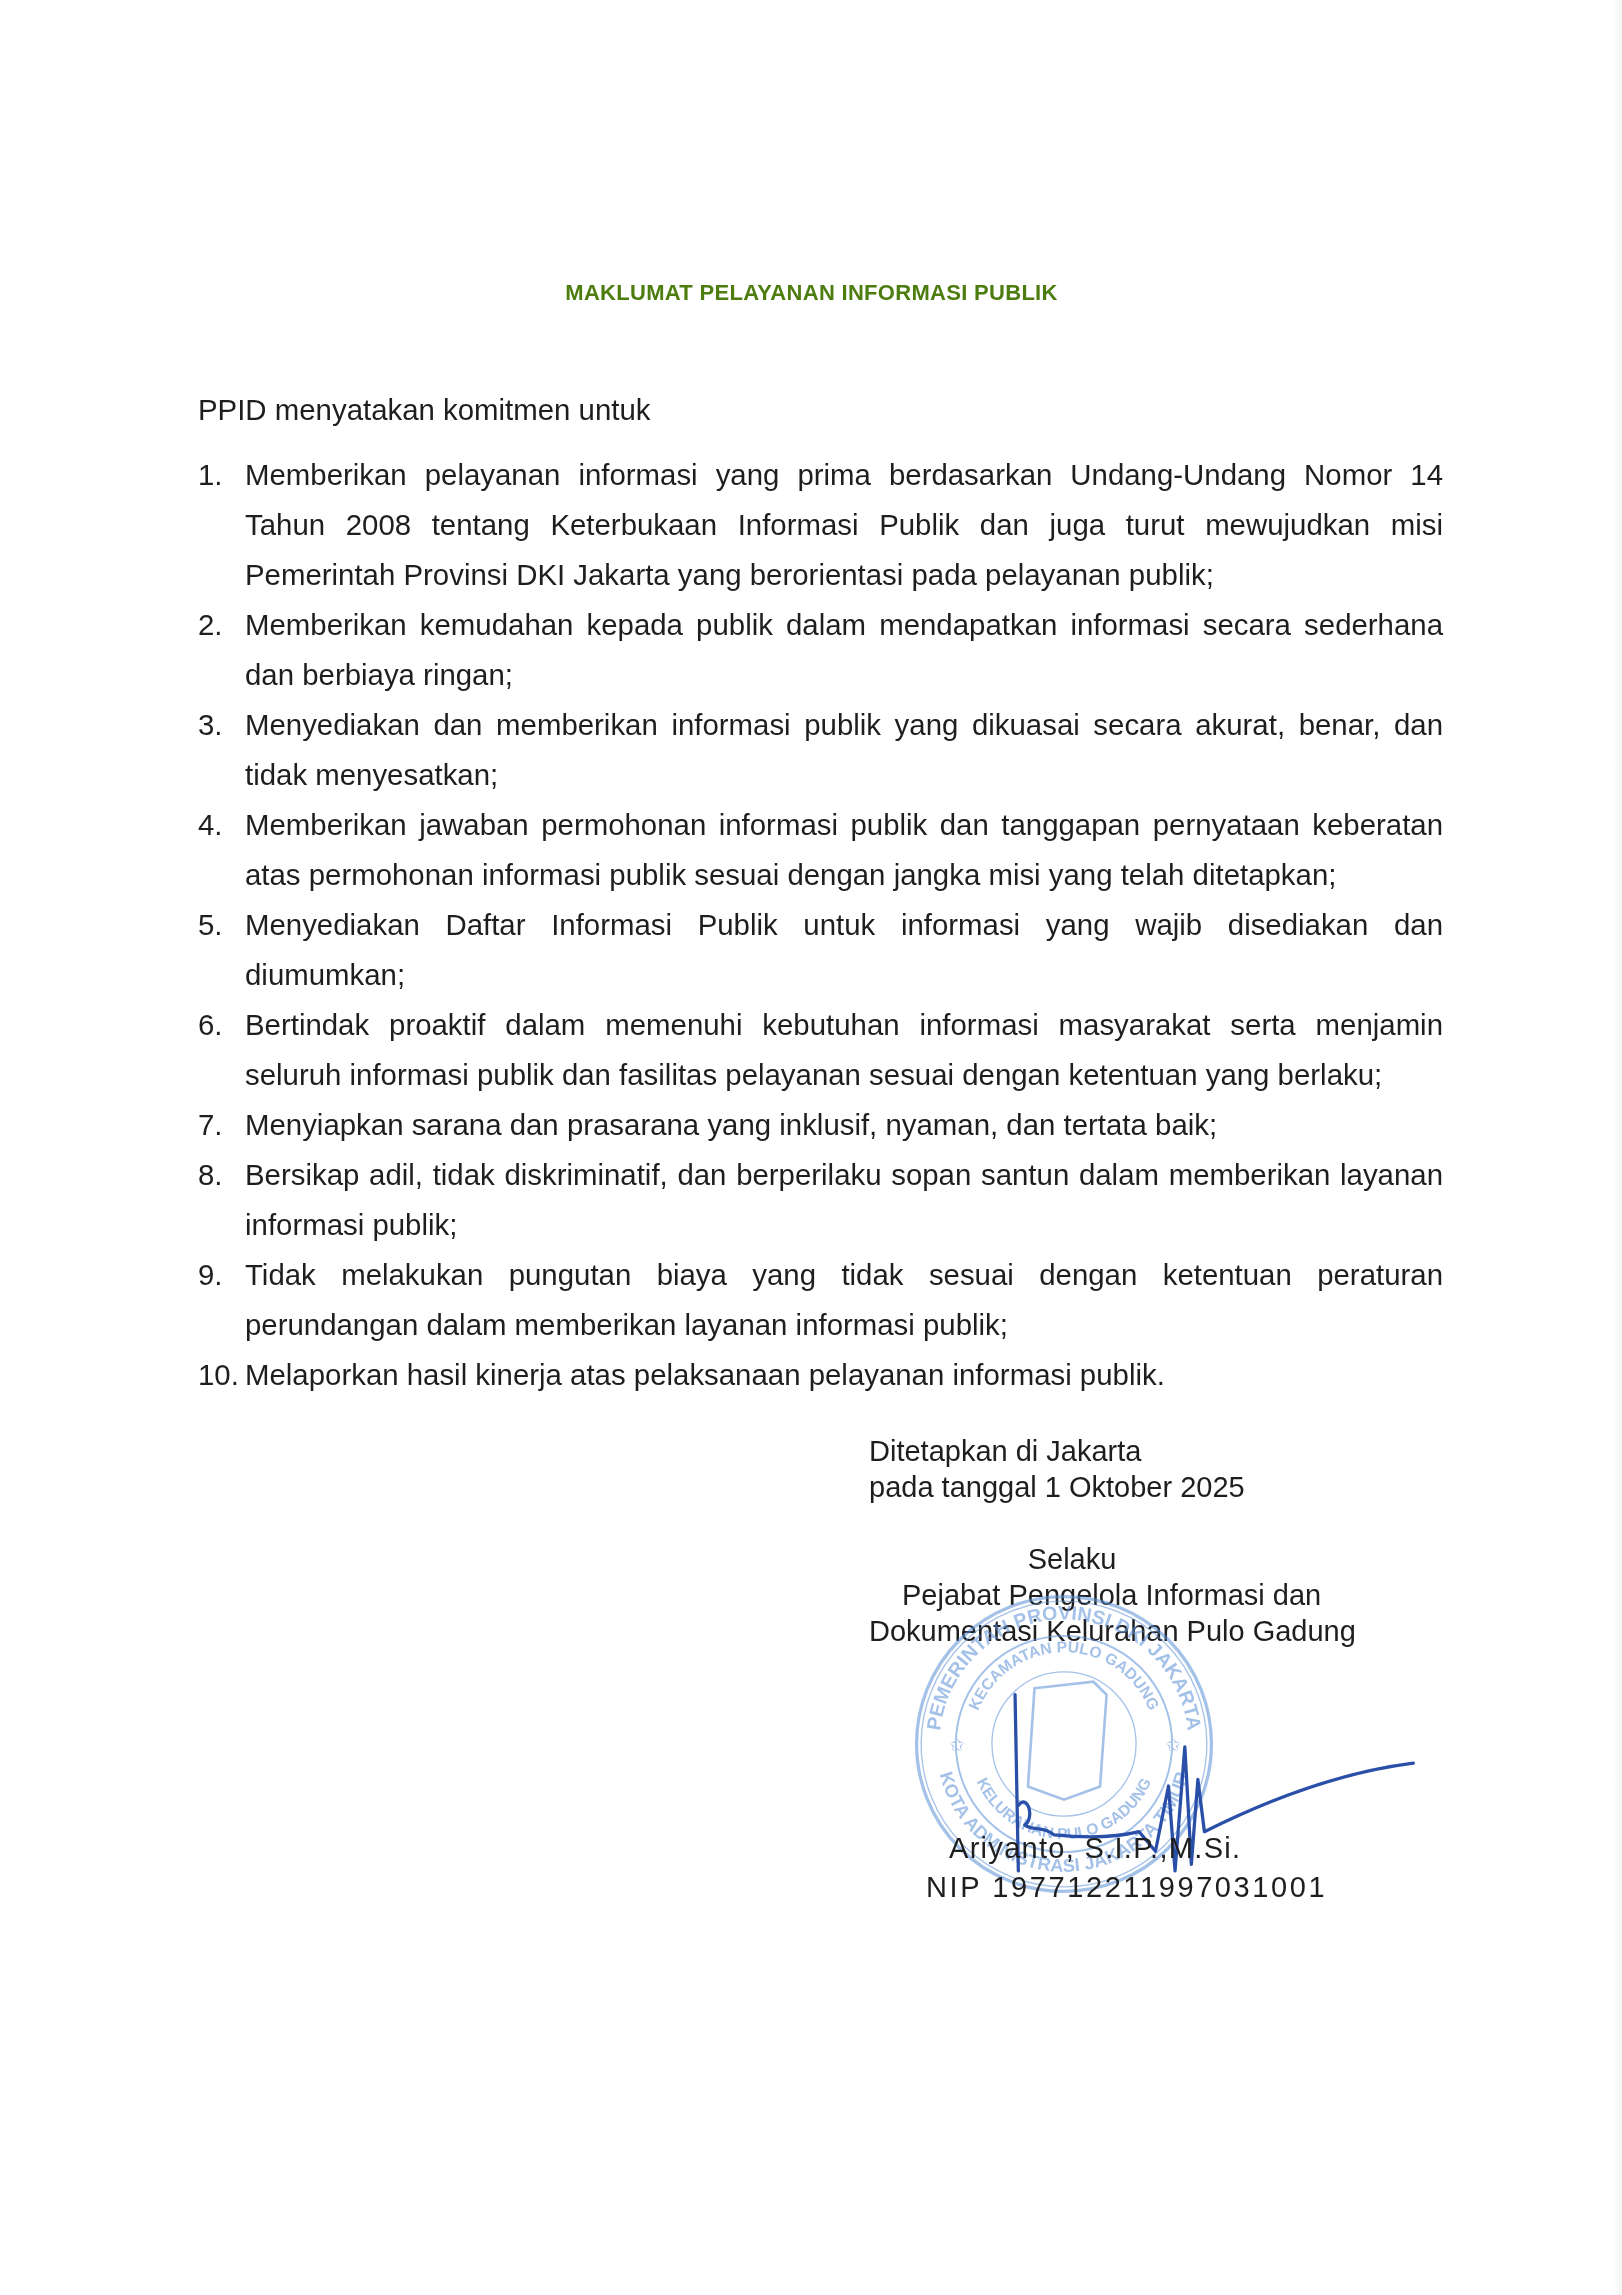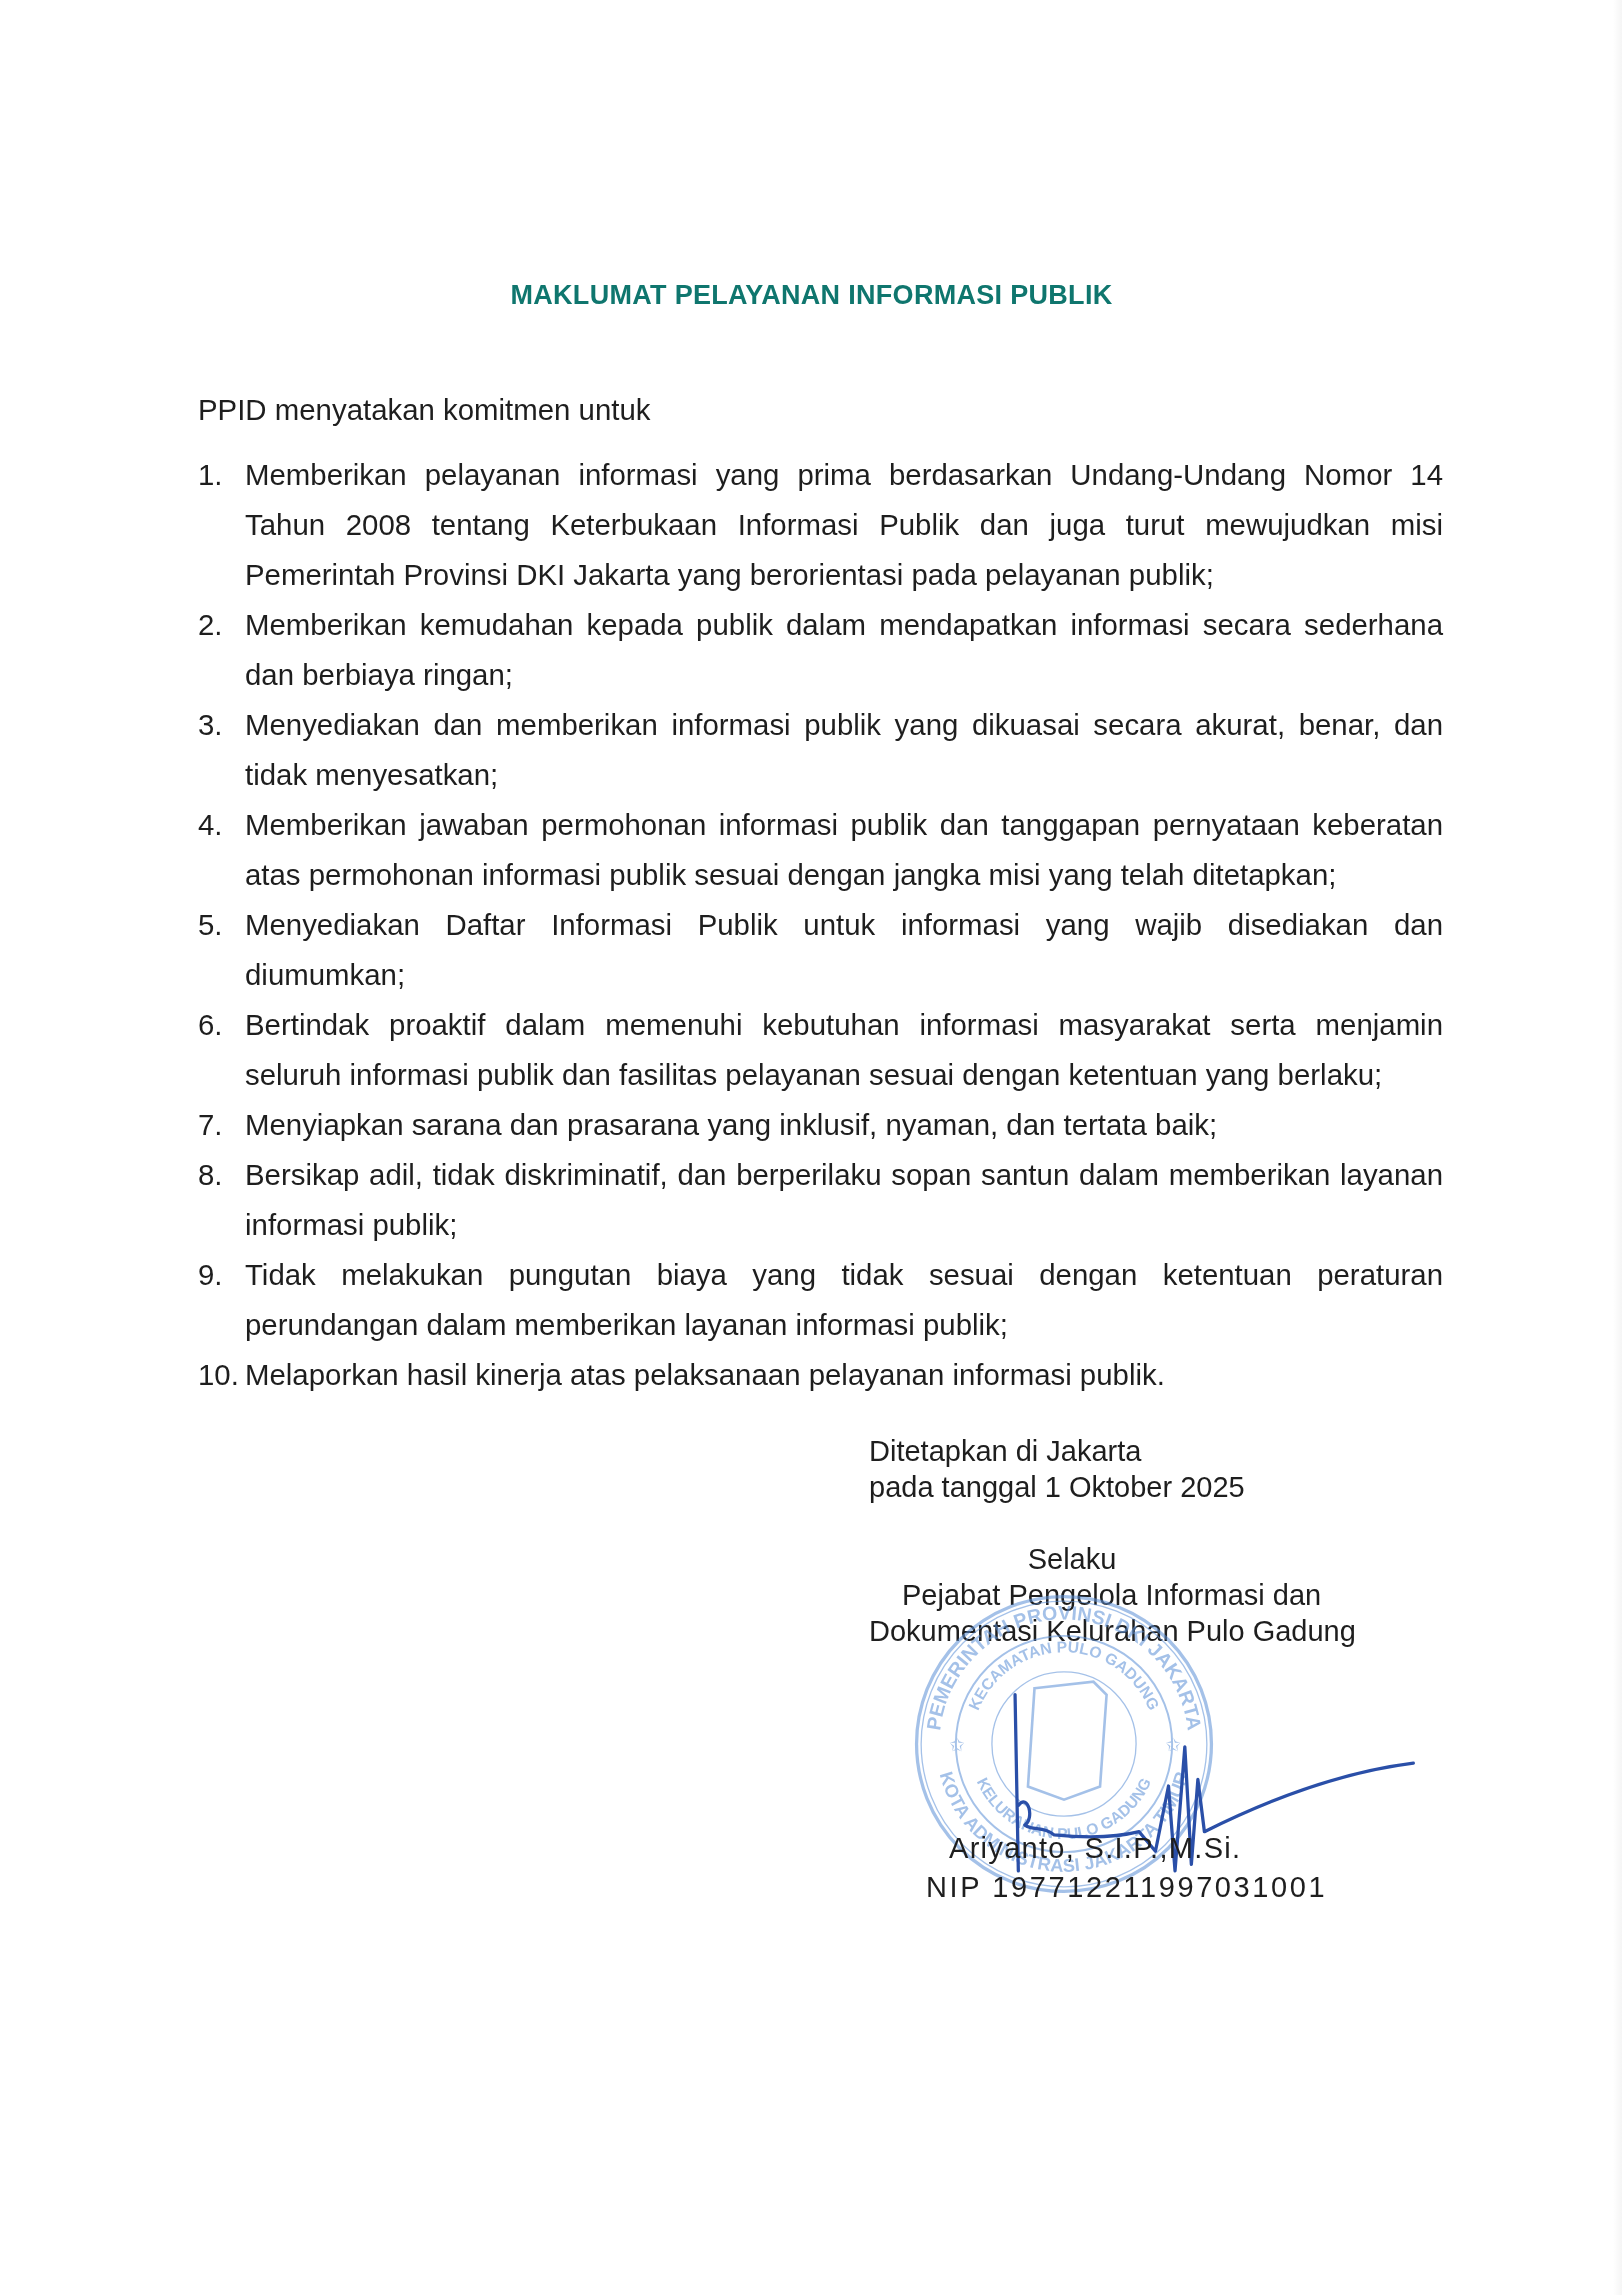--- a/index.html
+++ b/index.html
@@ -4,21 +4,21 @@
 <style>
   html, body { margin: 0; padding: 0; }
   body {
     width: 1623px; height: 2295px; background: #ffffff; position: relative; overflow: hidden;
     font-family: "Liberation Sans", "DejaVu Sans", sans-serif; color: #1e1e1e;
   }
   .scan-edge { position: absolute; top: 0; right: 0; width: 10.5px; height: 2295px;
     background: linear-gradient(to right, #ffffff, #f4f4f4); }
   .doc-title {
     position: absolute; top: 280px; left: 0; width: 1623px; text-align: center;
-    font-weight: bold; font-size: 27px; letter-spacing: 0.3px; color: #0f766e;
+    font-weight: bold; font-size: 22px; letter-spacing: 0.3px; color: #4d7c0f;
   }
   .intro { position: absolute; top: 393px; left: 198px; font-size: 29.4px; }
   .commitments {
     position: absolute; top: 450px; left: 198px; width: 1245px;
     list-style: none; margin: 0; padding: 0;
   }
   .commitments li {
     position: relative; padding-left: 47px; font-size: 29.4px; line-height: 50px;
     text-align: justify; margin-bottom: 0;
   }

